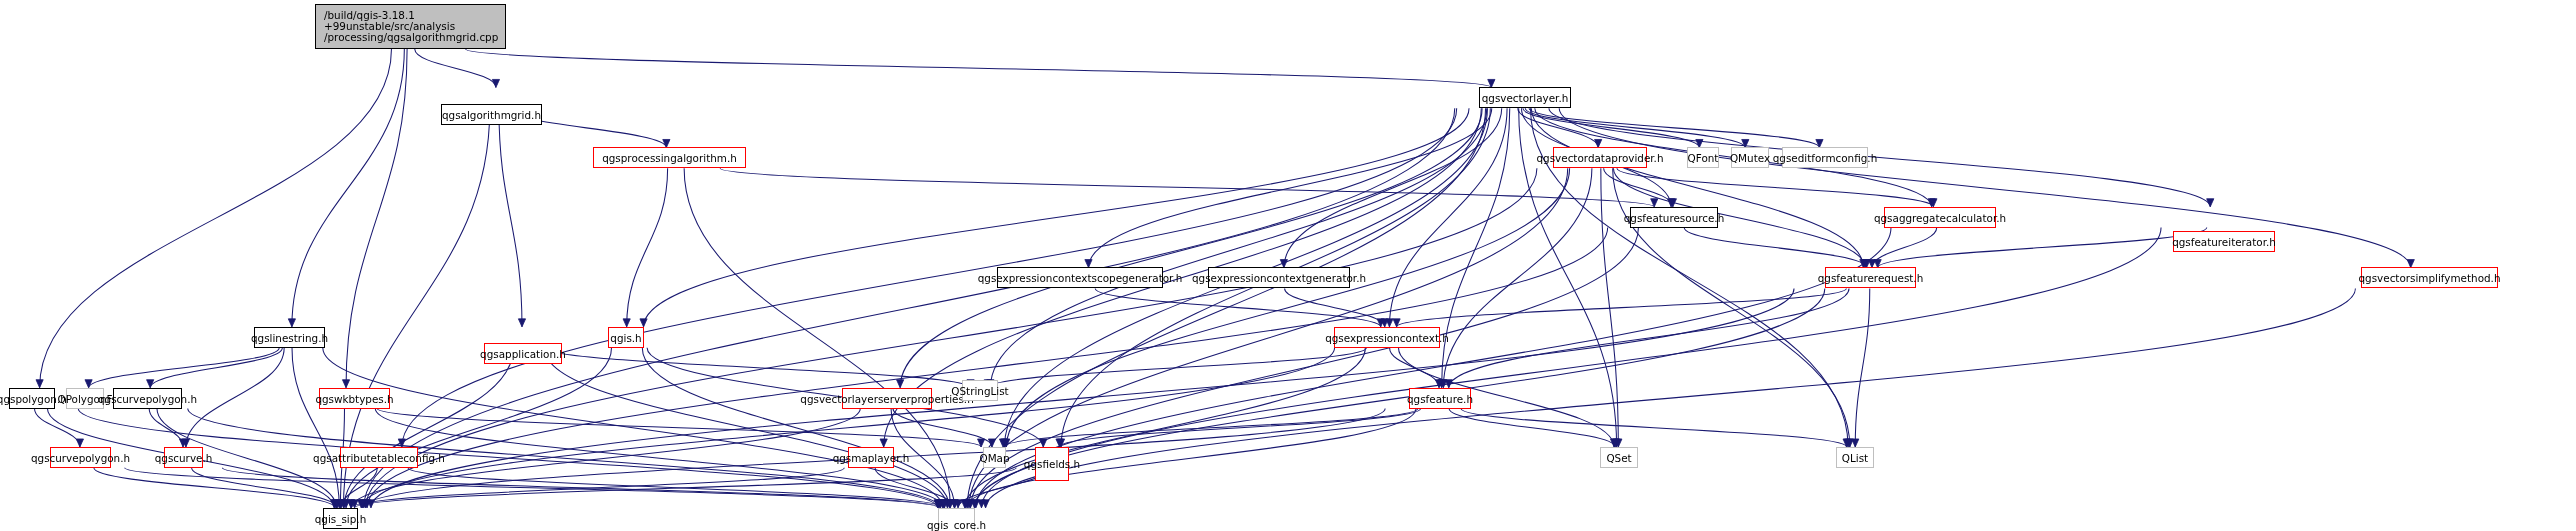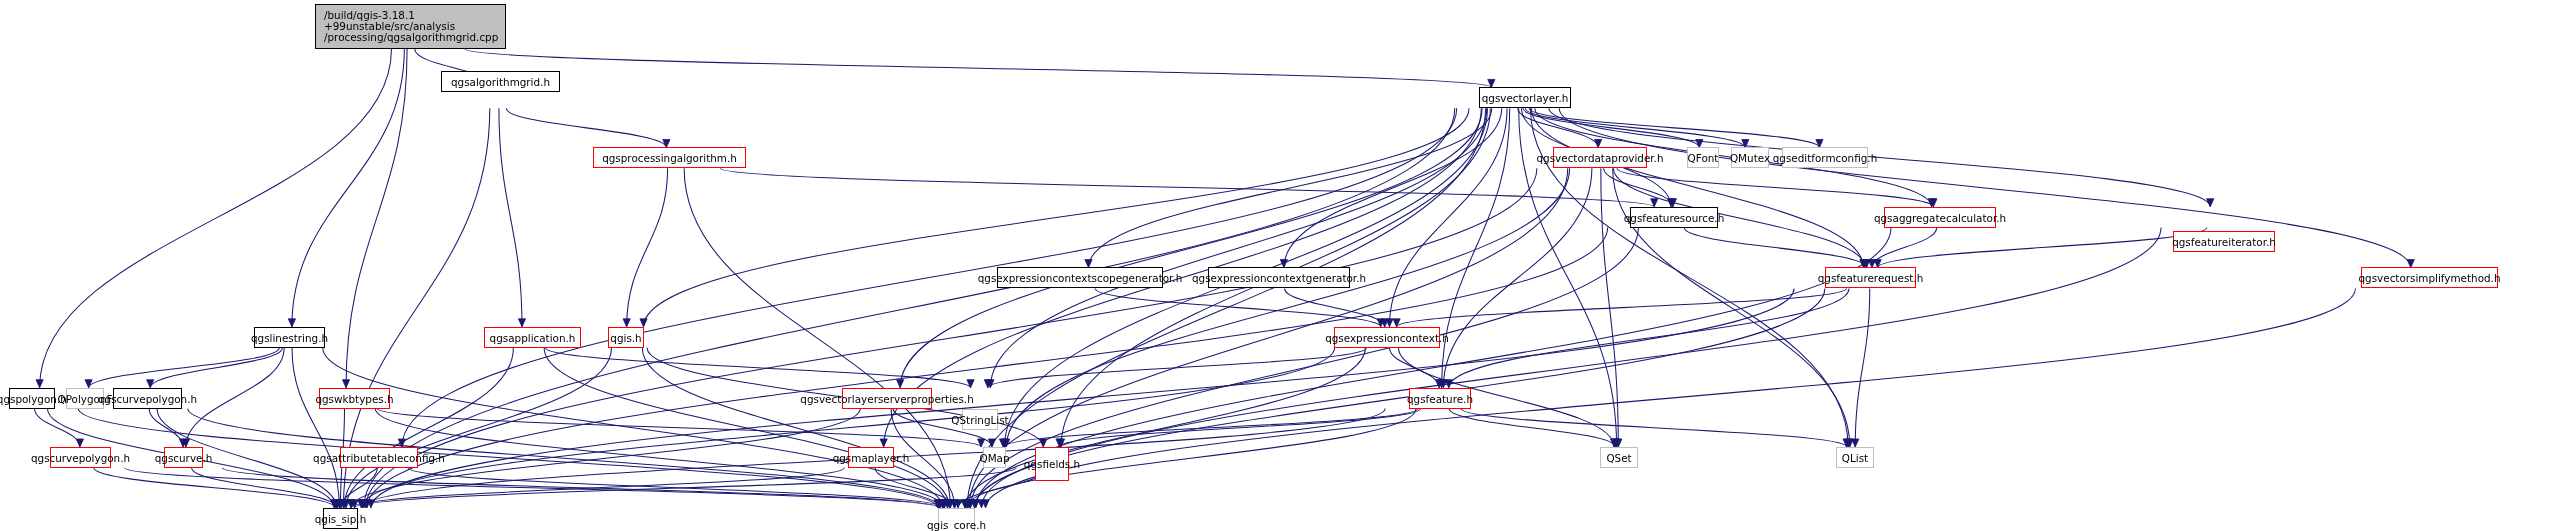--- a/index.html
+++ b/index.html
@@ -230,21 +230,21 @@
       <polygon points="1196.39,634 1200.89,624 1191.89,624"></polygon>
     </svg>
 
   <div class="node root" id="n-root" style="left: 315px; top: 4px; width: 191px; height: 45px;">
     <span>/build/qgis-3.18.1</span>
     <span>+99unstable/src/analysis</span>
     <span>/processing/qgsalgorithmgrid.cpp</span>
   </div>
 
   <div id="nodes-layer">
-      <div class="node black" id="n-qgsalgorithmgrid" style="left: 441px; top: 71px; width: 119px; height: 21px;">
+      <div class="node black" id="n-qgsalgorithmgrid" style="left: 441px; top: 104px; width: 101px; height: 21px;">
         <span>qgsalgorithmgrid.h</span>
       </div>
       <div class="node black" id="n-qgsvectorlayer" style="left: 1479px; top: 87px; width: 92px; height: 21px;">
         <span>qgsvectorlayer.h</span>
       </div>
       <div class="node red" id="n-qgsprocessingalgorithm" style="left: 593px; top: 147px; width: 153px; height: 21px;">
         <span>qgsprocessingalgorithm.h</span>
       </div>
       <div class="node red" id="n-qgsvectordataprovider" style="left: 1553px; top: 147px; width: 94px; height: 21px;">
         <span>qgsvectordataprovider.h</span>
@@ -275,21 +275,21 @@
       </div>
       <div class="node black" id="n-qgsexpressioncontextgenerator" style="left: 1208px; top: 267px; width: 142px; height: 21px;">
         <span>qgsexpressioncontextgenerator.h</span>
       </div>
       <div class="node red" id="n-qgsfeaturerequest" style="left: 1825px; top: 267px; width: 91px; height: 21px;">
         <span>qgsfeaturerequest.h</span>
       </div>
       <div class="node black" id="n-qgslinestring" style="left: 254px; top: 327px; width: 71px; height: 21px;">
         <span>qgslinestring.h</span>
       </div>
-      <div class="node red" id="n-qgsapplication" style="left: 484px; top: 327px; width: 97px; height: 21px;">
+      <div class="node red" id="n-qgsapplication" style="left: 484px; top: 343px; width: 78px; height: 21px;">
         <span>qgsapplication.h</span>
       </div>
       <div class="node red" id="n-qgis" style="left: 608px; top: 327px; width: 36px; height: 21px;">
         <span>qgis.h</span>
       </div>
       <div class="node red" id="n-qgsexpressioncontext" style="left: 1334px; top: 327px; width: 106px; height: 21px;">
         <span>qgsexpressioncontext.h</span>
       </div>
       <div class="node black" id="n-qgspolygon" style="left: 8.8px; top: 388px; width: 46px; height: 21px;">
         <span>qgspolygon.h</span>
@@ -299,21 +299,21 @@
       </div>
       <div class="node black" id="n-qgscompoundcurve" style="left: 113px; top: 388px; width: 69px; height: 21px;">
         <span>qgscurvepolygon.h</span>
       </div>
       <div class="node red" id="n-qgswkbtypes" style="left: 319px; top: 388px; width: 71px; height: 21px;">
         <span>qgswkbtypes.h</span>
       </div>
       <div class="node red" id="n-qgsvectorlayerserverproperties" style="left: 842px; top: 388px; width: 90px; height: 21px;">
         <span>qgsvectorlayerserverproperties.h</span>
       </div>
-      <div class="node gray" id="n-QStringList" style="left: 962px; top: 409px; width: 36px; height: 21px; text-align: center;">
+      <div class="node gray" id="n-QStringList" style="left: 962px; top: 380px; width: 36px; height: 21px; text-align: center;">
         <span>QStringList</span>
       </div>
       <div class="node red" id="n-qgsfeature" style="left: 1409px; top: 388px; width: 62px; height: 21px;">
         <span>qgsfeature.h</span>
       </div>
       <div class="node red" id="n-qgscurvepolygon" style="left: 50px; top: 447px; width: 61px; height: 21px;">
         <span>qgscurvepolygon.h</span>
       </div>
       <div class="node red" id="n-qgscurve" style="left: 164px; top: 447px; width: 39px; height: 21px;">
         <span>qgscurve.h</span>

